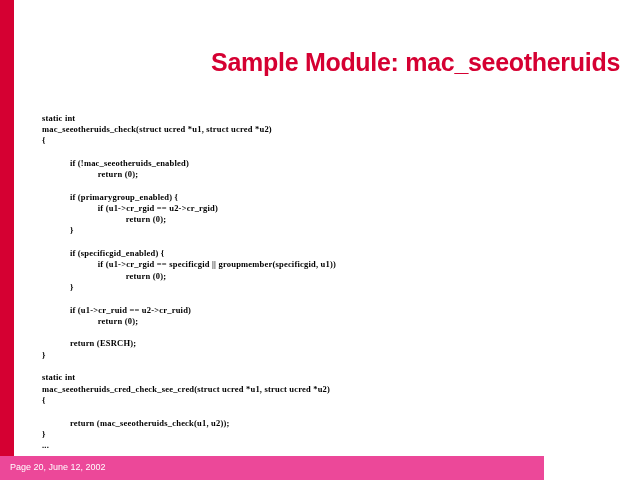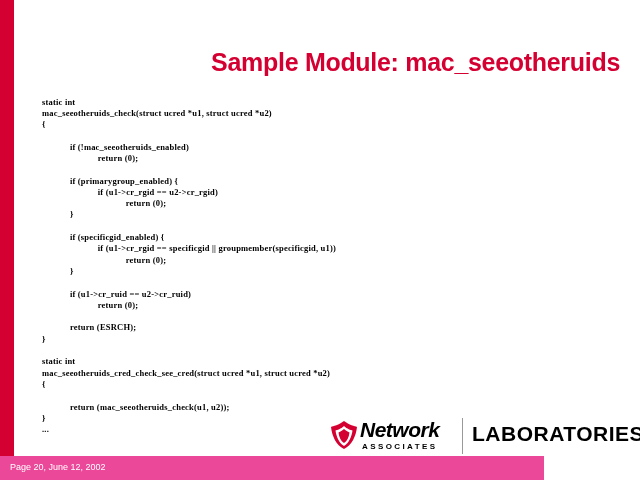--- a/index.html
+++ b/index.html
@@ -35,21 +35,21 @@
     font-size: 25px;
     font-weight: bold;
     color: #d50032;
     letter-spacing: -0.3px;
     white-space: nowrap;
     text-align: right;
   }
   .code {
     position: absolute;
     left: 42px;
-    top: 88px;
+    top: 104px;
     width: 590px;
     font-family: "Liberation Serif", serif;
     font-size: 8.5px;
     font-weight: bold;
     line-height: 11.3px;
     color: #000000;
     white-space: pre;
     letter-spacing: 0.2px;
   }
   .logo-area {
@@ -159,33 +159,18 @@
 }
 
 static int
 mac_seeotheruids_cred_check_see_cred(struct ucred *u1, struct ucred *u2)
 {
 
             return (mac_seeotheruids_check(u1, u2));
 }
 ...</pre>
 
-  <div class="logo-area">
-    <div class="na-logo">
-      <span class="na-shield">
-        <svg width="28" height="30" viewBox="0 0 28 30">
-          <path d="M14 1 C9 5, 3 6, 1 7 C2 16, 6 25, 14 29 C22 25, 26 16, 27 7 C25 6, 19 5, 14 1 Z" fill="#d50032"></path>
-          <path d="M14 6 C11 9, 7 10, 5.5 10.5 C6.5 17, 9 23, 14 26 C19 23, 21.5 17, 22.5 10.5 C21 10, 17 9, 14 6 Z" fill="#ffffff"></path>
-          <path d="M14 9 C12 11, 9.5 12, 8.5 12.5 C9 17, 10.8 21, 14 23 C17.2 21, 19 17, 19.5 12.5 C18.5 12, 16 11, 14 9 Z" fill="#d50032"></path>
-        </svg>
-      </span>
-      <span class="na-word">Network</span>
-      <span class="na-sub">ASSOCIATES</span>
-    </div>
-    <div class="logo-divider"></div>
-    <div class="labs-word">LABORATORIES</div>
-  </div>
 
   <div class="footer-bar">
     <span class="footer-text">Page 20, June 12, 2002</span>
   </div>
 
 </div>
 
 </body></html>

